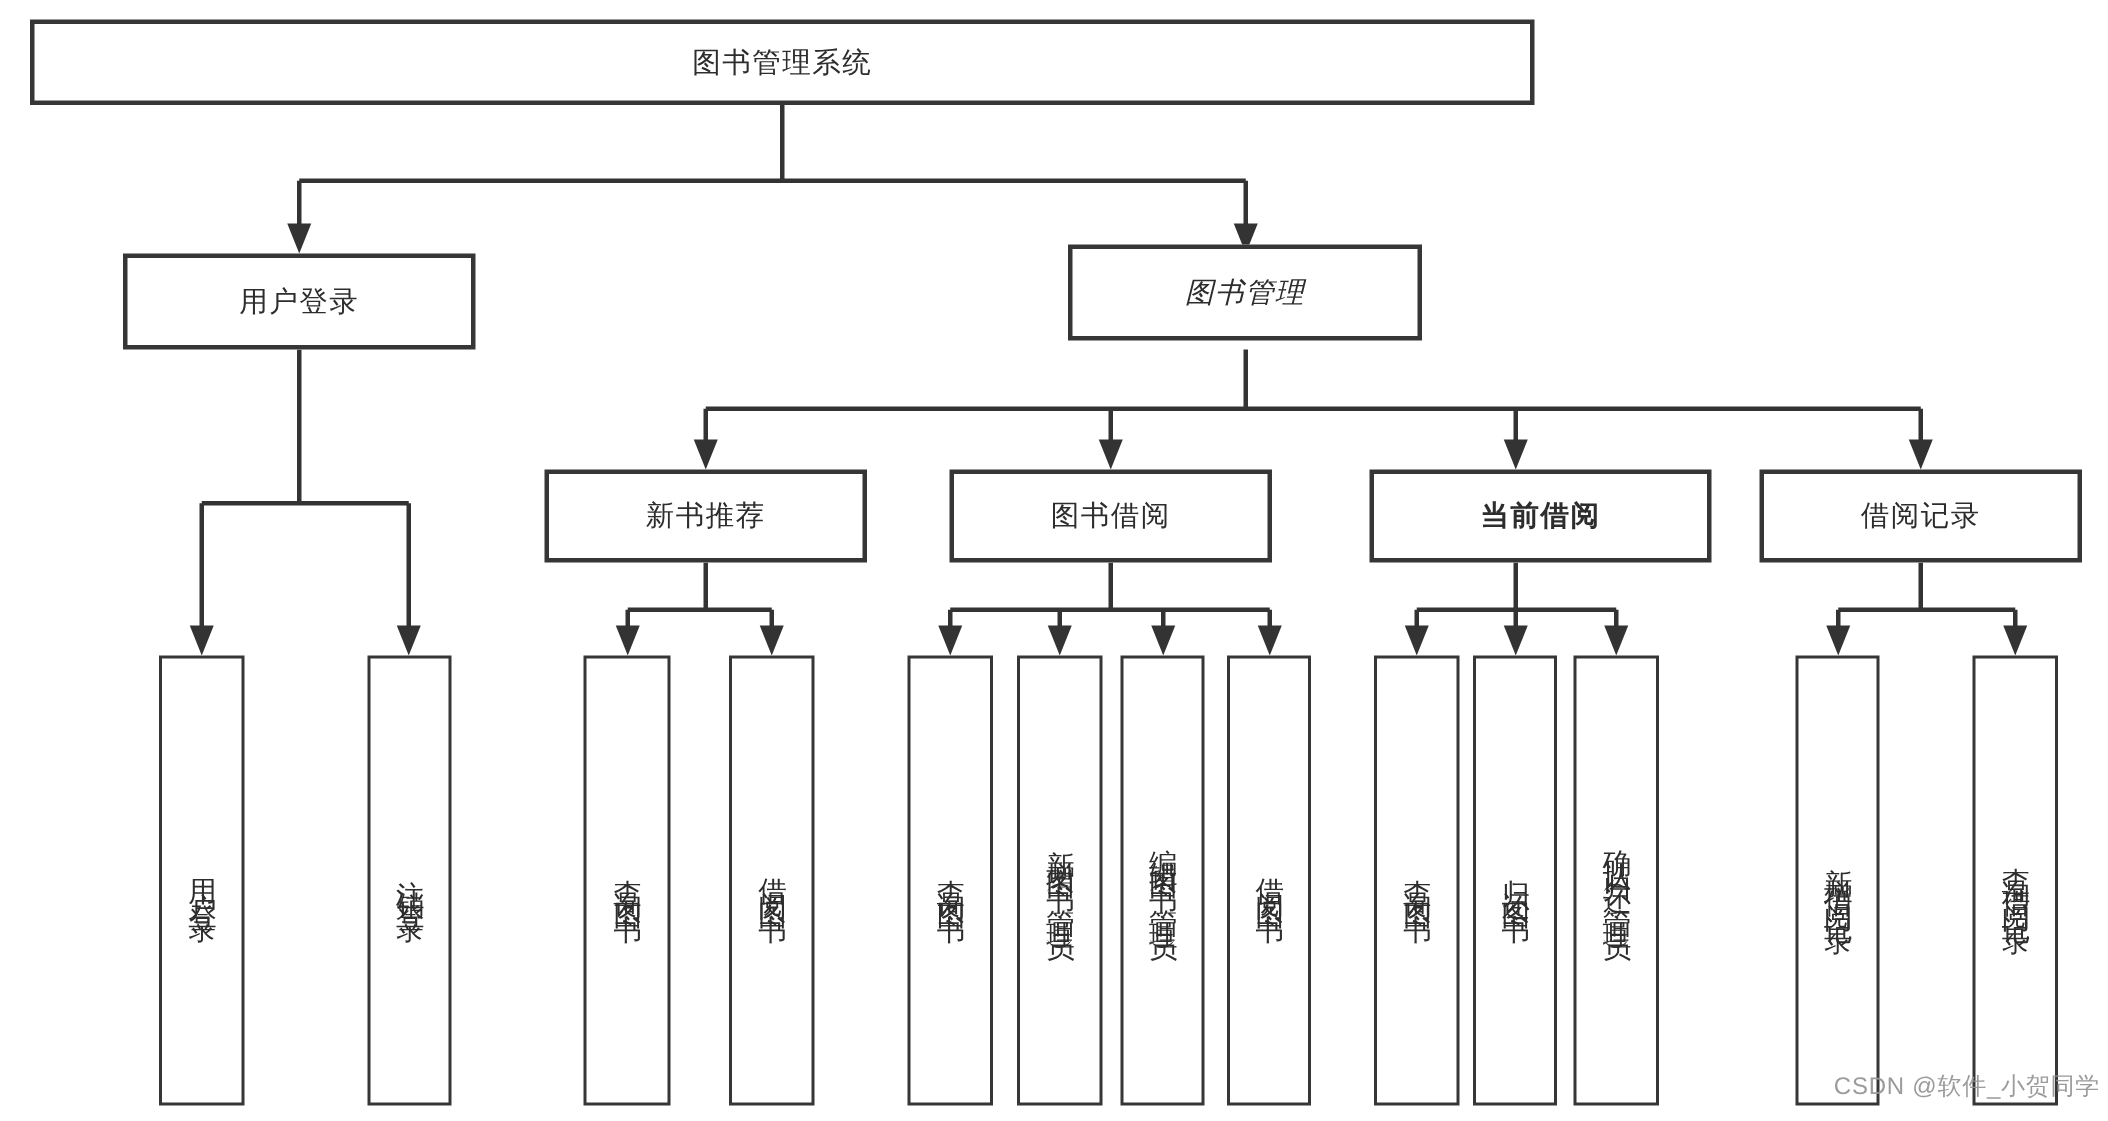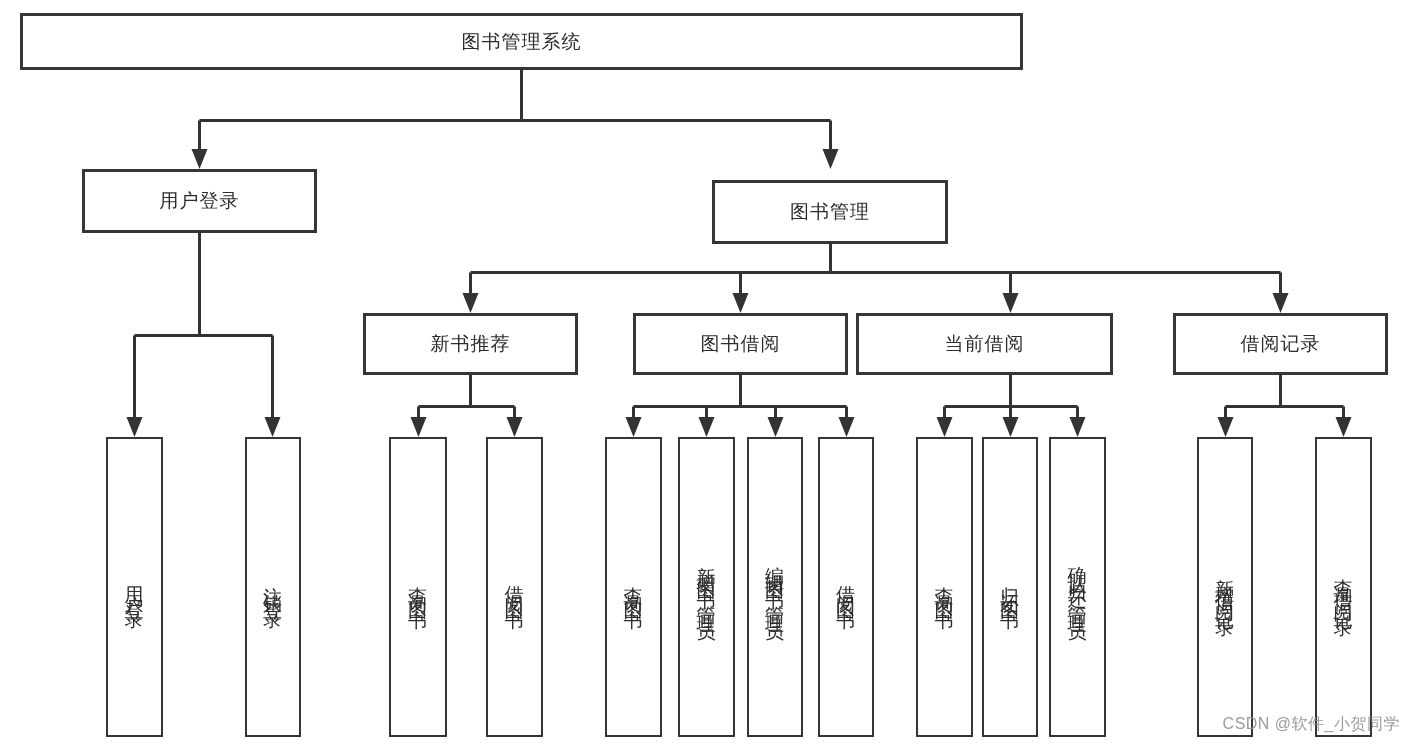--- a/index.html
+++ b/index.html
@@ -54,25 +54,25 @@
       M625.5 417 h16 l-8 20 z  M698.5 417 h16 l-8 20 z
       M767.5 417 h16 l-8 20 z  M838.5 417 h16 l-8 20 z
       M936.5 417 h16 l-8 20 z  M1002.5 417 h16 l-8 20 z
       M1069.5 417 h16 l-8 20 z M1217.5 417 h16 l-8 20 z
       M1335.5 417 h16 l-8 20 z"></path>
   </svg>
 
   <div class="node" style="left:20px; top:13px; width:1003px; height:57px;">图书管理系统</div>
 
   <div class="node" style="left:82px; top:169px; width:235px; height:64px;">用户登录</div>
-  <div class="node" style="left:712px; top:180px; width:236px; height:64px;">图书管理</div>
+  <div class="node" style="left:712px; top:163px; width:236px; height:64px;font-style:italic;">图书管理</div>
 
   <div class="node" style="left:363px; top:313px; width:215px; height:62px;">新书推荐</div>
   <div class="node" style="left:633px; top:313px; width:215px; height:62px;">图书借阅</div>
-  <div class="node" style="left:856px; top:313px; width:257px; height:62px;">当前借阅</div>
+  <div class="node" style="left:913px; top:313px; width:228px; height:62px;font-weight:bold;">当前借阅</div>
   <div class="node" style="left:1173px; top:313px; width:215px; height:62px;">借阅记录</div>
 
   <div class="node leaf" style="left:106px; top:437px; width:57px; height:300px;">用户登录</div>
   <div class="node leaf" style="left:245px; top:437px; width:56px; height:300px;">注销登录</div>
 
   <div class="node leaf" style="left:389px; top:437px; width:58px; height:300px;">查询图书</div>
   <div class="node leaf" style="left:486px; top:437px; width:57px; height:300px;">借阅图书</div>
 
   <div class="node leaf" style="left:605px; top:437px; width:57px; height:300px;">查询图书</div>
   <div class="node leaf" style="left:678px; top:437px; width:57px; height:300px;">新增图书（管理员）</div>

